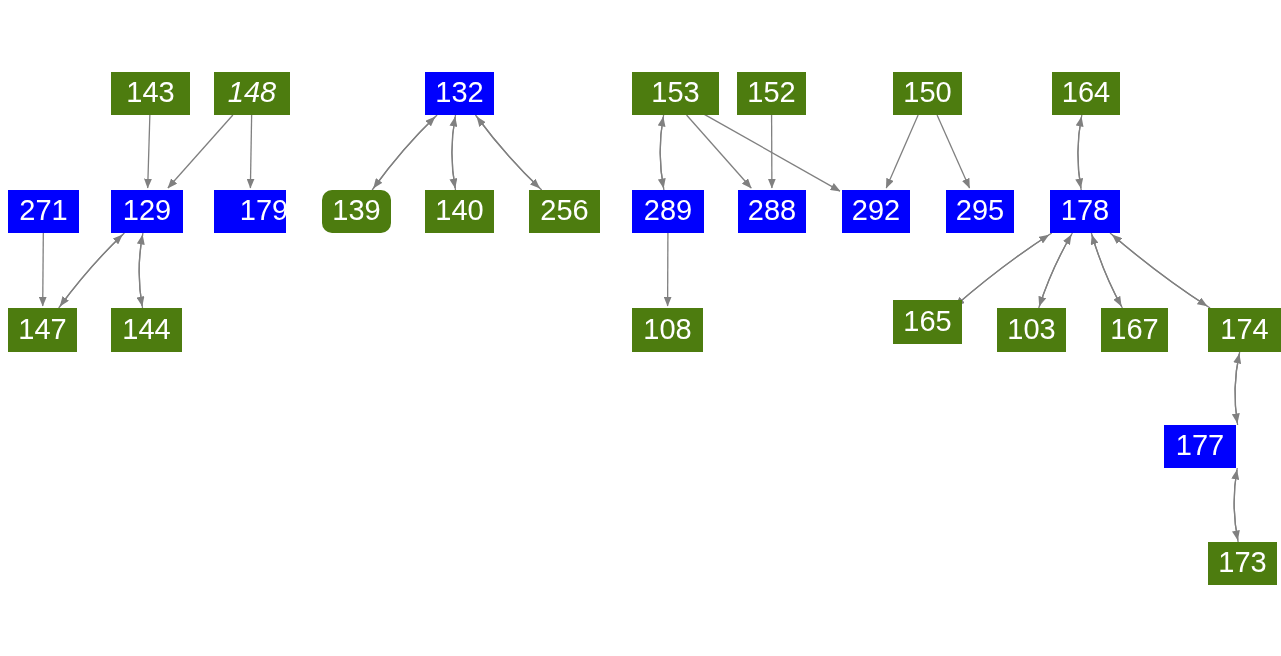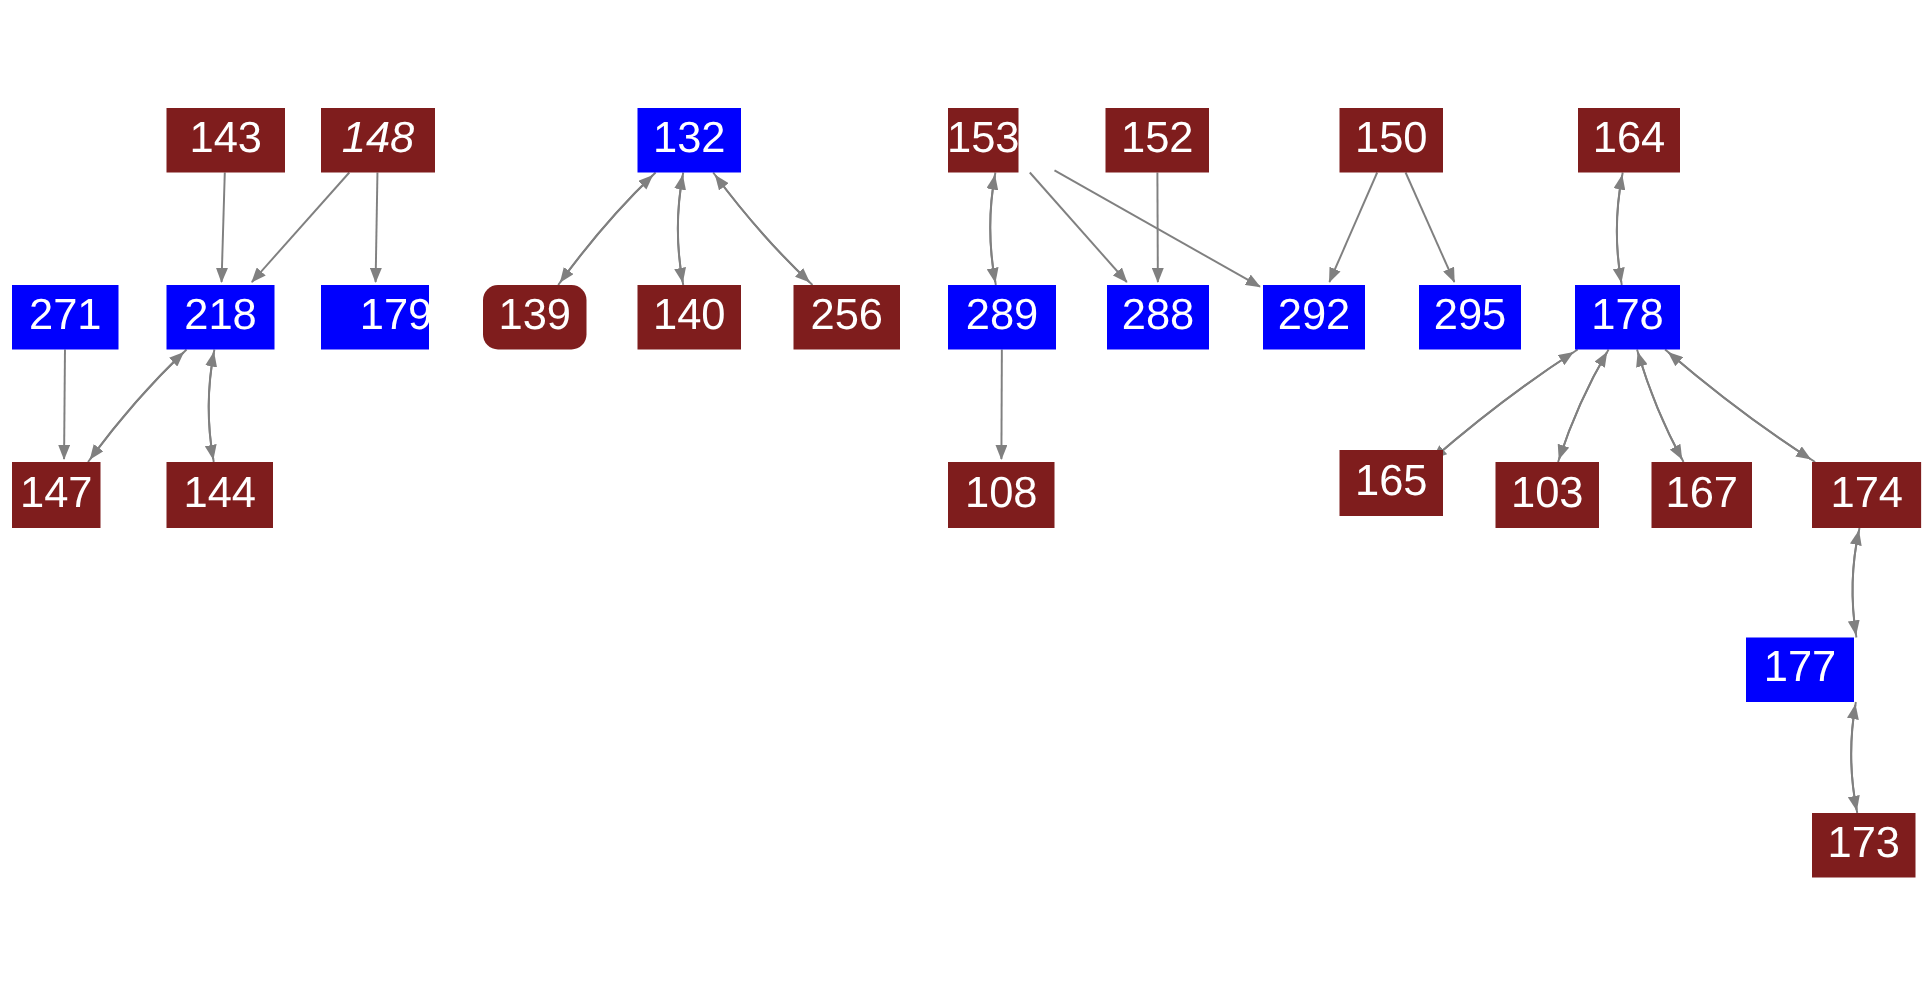--- a/index.html
+++ b/index.html
@@ -32,21 +32,21 @@
     align-items: center;
     justify-content: center;
     color: #ffffff;
     font-size: 29px;
     font-family: "Liberation Sans", sans-serif;
     line-height: 1;
     letter-spacing: 0px;
     box-sizing: border-box;
     z-index: 2;
   }
-  .node.red { background: #7f1d1d; }
+  .node.red { background: #4d7c0f; }
   .node.blue { background: #0000fe; }
   .node-label {
     display: block;
     transform: translateY(-1px);
   }
 </style>
 </head>
 <body>
 
 <div id="canvas">
@@ -99,44 +99,44 @@
       <div class="node red" style="left: 111px; top: 72px; width: 79px; height: 43px;">
         <span class="node-label">143</span>
       </div>
       <div class="node red" style="left: 214px; top: 72px; width: 76px; height: 43px; font-style: italic;">
         <span class="node-label">148</span>
       </div>
       <div class="node blue" style="left: 8px; top: 190px; width: 71px; height: 43px;">
         <span class="node-label">271</span>
       </div>
       <div class="node blue" style="left: 111px; top: 190px; width: 72px; height: 43px;">
-        <span class="node-label">218</span>
+        <span class="node-label">129</span>
       </div>
       <div class="node blue" style="left: 214px; top: 190px; width: 72px; height: 43px; padding-left: 28px;">
         <span class="node-label">179</span>
       </div>
-      <div class="node red" style="left: 8px; top: 308px; width: 59px; height: 44px;">
+      <div class="node red" style="left: 8px; top: 308px; width: 69px; height: 44px;">
         <span class="node-label">147</span>
       </div>
       <div class="node red" style="left: 111px; top: 308px; width: 71px; height: 44px;">
         <span class="node-label">144</span>
       </div>
       <div class="node blue" style="left: 425px; top: 72px; width: 69px; height: 43px;">
         <span class="node-label">132</span>
       </div>
       <div class="node red" style="left: 322px; top: 190px; width: 69px; height: 43px; border-radius: 10px;">
         <span class="node-label">139</span>
       </div>
       <div class="node red" style="left: 425px; top: 190px; width: 69px; height: 43px;">
         <span class="node-label">140</span>
       </div>
       <div class="node red" style="left: 529px; top: 190px; width: 71px; height: 43px;">
         <span class="node-label">256</span>
       </div>
-      <div class="node red" style="left: 632px; top: 72px; width: 47px; height: 43px;">
+      <div class="node red" style="left: 632px; top: 72px; width: 87px; height: 43px;">
         <span class="node-label">153</span>
       </div>
       <div class="node red" style="left: 737px; top: 72px; width: 69px; height: 43px;">
         <span class="node-label">152</span>
       </div>
       <div class="node red" style="left: 893px; top: 72px; width: 69px; height: 43px;">
         <span class="node-label">150</span>
       </div>
       <div class="node red" style="left: 1052px; top: 72px; width: 68px; height: 43px;">
         <span class="node-label">164</span>

